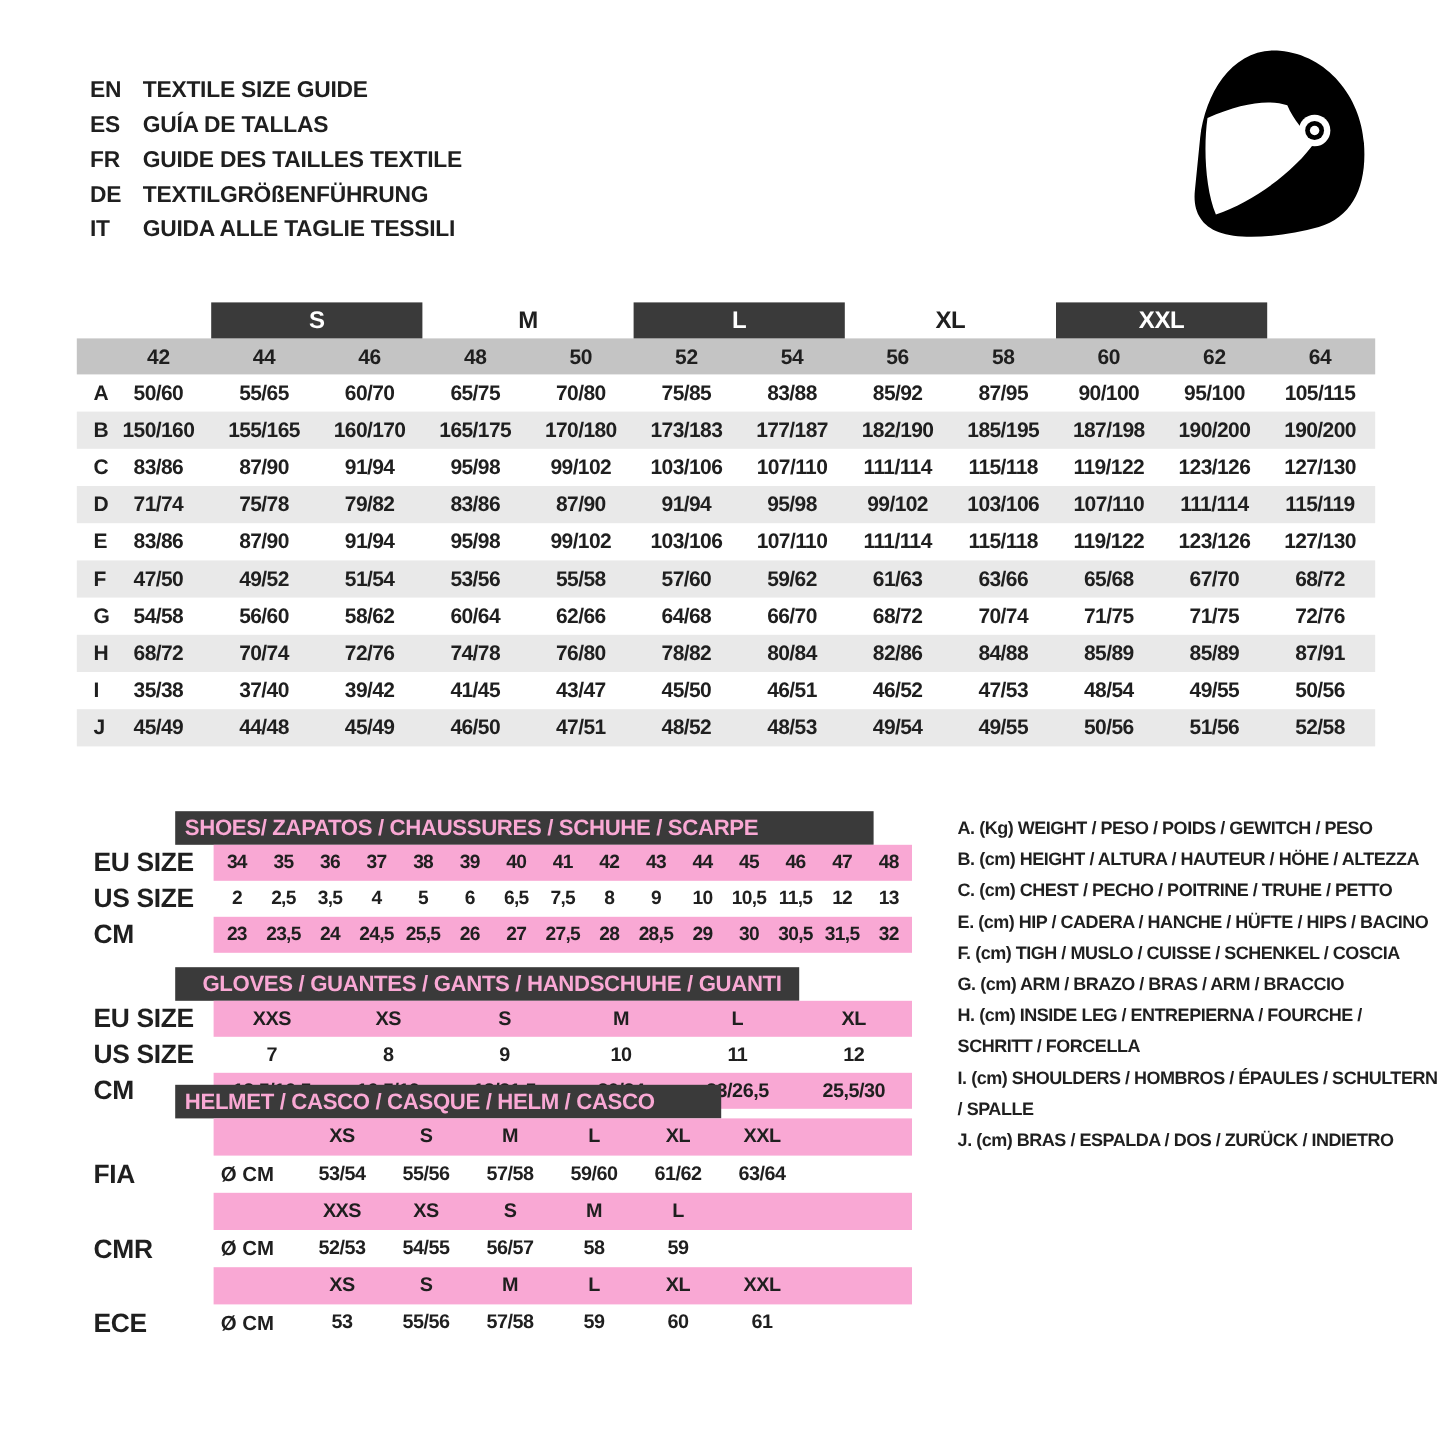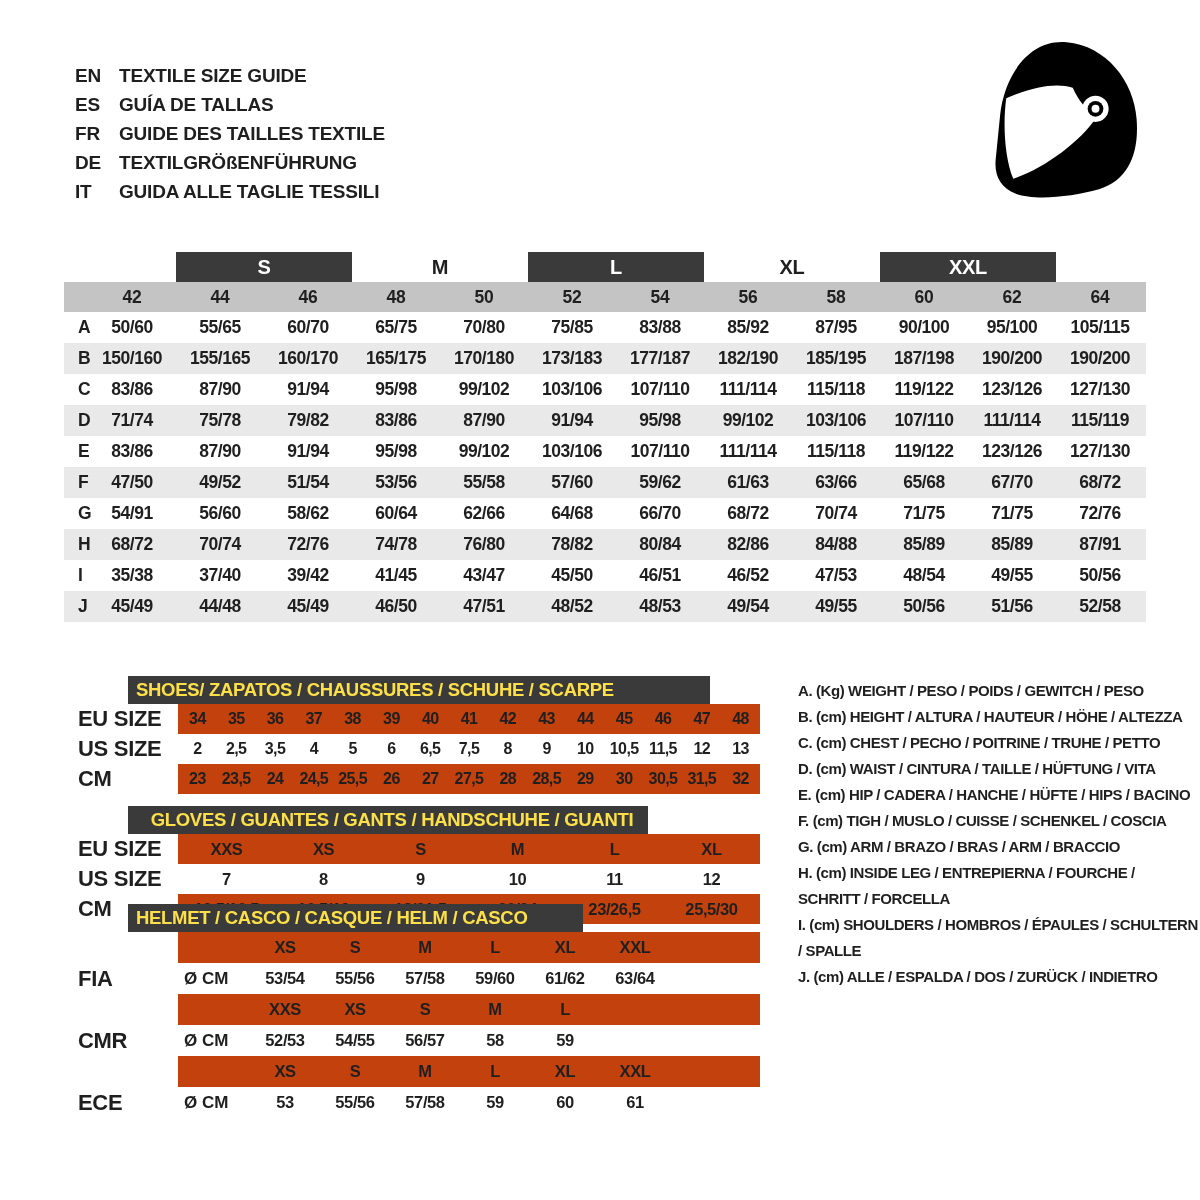--- a/index.html
+++ b/index.html
@@ -26,25 +26,25 @@
   .letter-gutter{width:24px;}
   .num-cells{display:flex;}
   .num-cell{width:88px;text-align:center;font-size:17.5px;letter-spacing:-0.3px;}
   .body-rows .trow{display:flex;height:31px;line-height:31px;}
   .body-rows div.trow:nth-of-type(even){background:#e9e9e9;}
   .letter{width:24px;padding-left:14px;box-sizing:border-box;font-size:17.5px;}
   .cells{display:flex;}
   .cell{width:88px;text-align:center;font-size:17.5px;letter-spacing:-0.5px;white-space:nowrap;}
 
   
-  .sec-header{height:28px;line-height:28px;background:#3a3a3a;color:#fde047;
+  .sec-header{height:28px;line-height:28px;background:#3a3a3a;color:#f9a8d4;
               font-size:18.5px;padding-left:8px;box-sizing:border-box;letter-spacing:-0.3px;
-              margin-left:64px;white-space:nowrap;overflow:hidden;}
+              margin-left:82px;white-space:nowrap;overflow:hidden;}
   .rlabel{width:114px;padding-left:14px;box-sizing:border-box;font-size:22px;letter-spacing:-0.3px;}
-  .band{background:#c2410c;align-items:center;}
+  .band{background:#f9a8d4;align-items:center;}
 
   
   .shoes{position:absolute;left:64px;top:676px;width:720px;}
   .shoes .sec-header{width:582px;}
   .srow{display:flex;height:30px;line-height:30px;}
   .scells{display:flex;width:582px;}
   .scell{flex:1;text-align:center;font-size:16px;letter-spacing:-0.6px;white-space:nowrap;}
 
   
   .gloves{position:absolute;left:64px;top:806px;width:720px;}
@@ -241,21 +241,21 @@
             <span class="cell">63/66</span>
             <span class="cell">65/68</span>
             <span class="cell">67/70</span>
             <span class="cell">68/72</span>
           </div>
         </div>
         <div class="trow">
           <span class="letter">G</span>
           <div class="cells">
 
-          <span class="cell">54/91</span>
+          <span class="cell">54/58</span>
             <span class="cell">56/60</span>
             <span class="cell">58/62</span>
             <span class="cell">60/64</span>
             <span class="cell">62/66</span>
             <span class="cell">64/68</span>
             <span class="cell">66/70</span>
             <span class="cell">68/72</span>
             <span class="cell">70/74</span>
             <span class="cell">71/75</span>
             <span class="cell">71/75</span>
@@ -525,22 +525,21 @@
           </div>
         </div>
       </div>
   </section>
 
   <section class="legend">
 
   <div class="legend-line">A. (Kg) WEIGHT / PESO / POIDS / GEWITCH / PESO</div>
       <div class="legend-line">B. (cm) HEIGHT / ALTURA / HAUTEUR / HÖHE / ALTEZZA</div>
       <div class="legend-line">C. (cm) CHEST / PECHO / POITRINE / TRUHE / PETTO</div>
-      <div class="legend-line">D. (cm) WAIST / CINTURA / TAILLE / HÜFTUNG / VITA</div>
       <div class="legend-line">E. (cm) HIP / CADERA / HANCHE / HÜFTE / HIPS / BACINO</div>
       <div class="legend-line">F. (cm) TIGH / MUSLO / CUISSE / SCHENKEL / COSCIA</div>
       <div class="legend-line">G. (cm) ARM / BRAZO / BRAS / ARM / BRACCIO</div>
       <div class="legend-line">H. (cm) INSIDE LEG / ENTREPIERNA / FOURCHE / SCHRITT / FORCELLA</div>
       <div class="legend-line">I. (cm) SHOULDERS / HOMBROS / ÉPAULES / SCHULTERN / SPALLE</div>
-      <div class="legend-line">J. (cm) ALLE / ESPALDA / DOS / ZURÜCK / INDIETRO</div>
+      <div class="legend-line">J. (cm) BRAS / ESPALDA / DOS / ZURÜCK / INDIETRO</div>
     </section>
 
 </div>
 
 </body></html>

